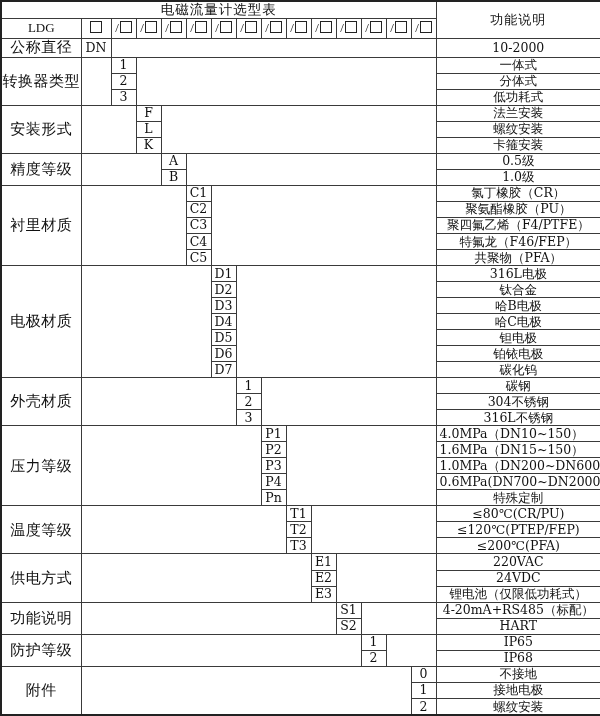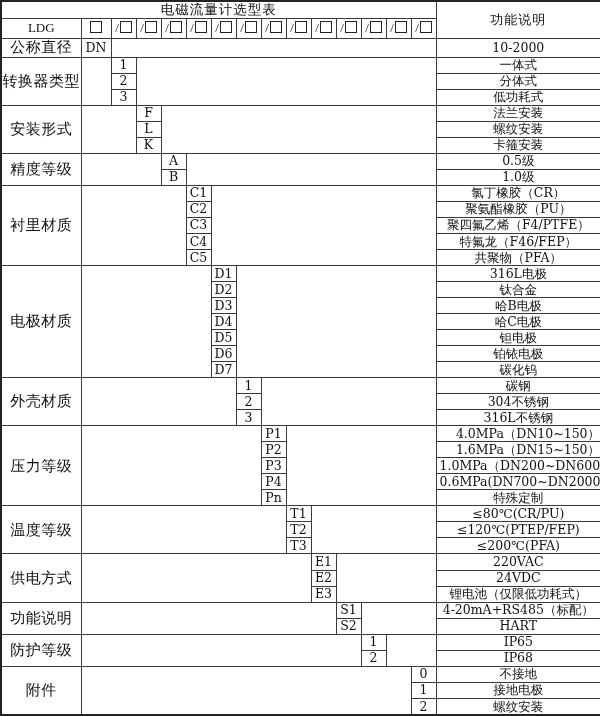--- a/index.html
+++ b/index.html
@@ -22,21 +22,21 @@
     line-height:1.1;
   }
   tr.r-title{height:17px;}
   tr.r-model{height:20px;font-family:Liberation Serif, serif;}
   td.title-cell{font-size:13.5px;letter-spacing:1px;}
   td.fn-header{font-size:13px;letter-spacing:1px;}
   td.model-prefix{text-align:left;padding-left:7px;font-size:13px;}
   td.cat-label{font-size:15px;letter-spacing:0.5px;}
   td.code-cell{font-size:12.5px;margin-top:40px;}
   td.desc-cell{font-size:12.5px;margin-top:31px;}
-  td.desc-cell.left{text-align:right;padding-left:3px;}
+  td.desc-cell.left{text-align:left;padding-left:3px;}
   .sq{
     display:inline-block;width:10px;height:10px;
     border:1px solid #222;background:#fff;
     vertical-align:-1px;
   }
   .sl{
     font-style:normal;font-size:13px;
     margin-right:1px;
   }
 </style>

